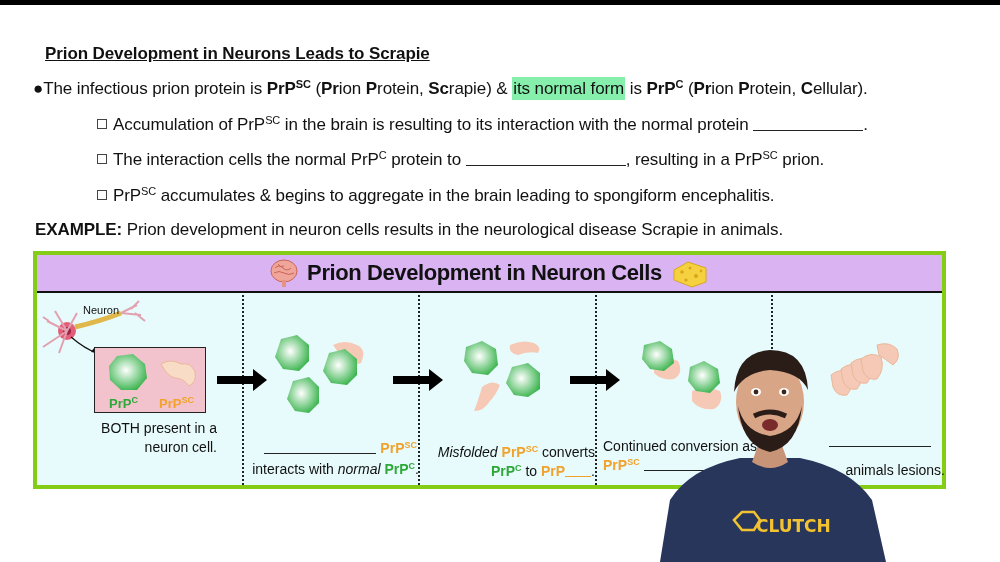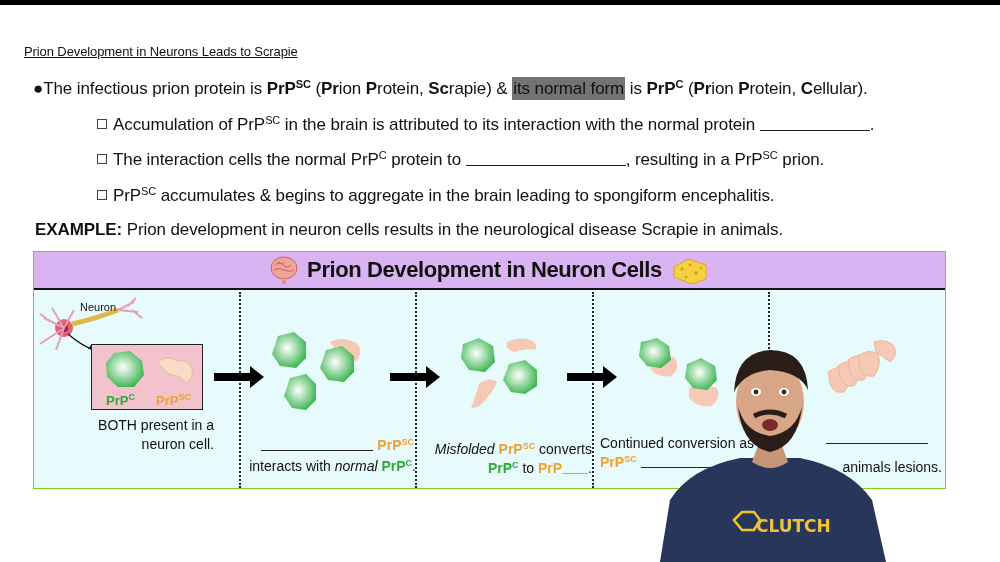--- a/index.html
+++ b/index.html
@@ -1,36 +1,36 @@
 <!DOCTYPE html>
 <html><head>
 <meta charset="utf-8">
 <style>
   * { box-sizing: border-box; margin: 0; padding: 0; }
   html, body { width: 1000px; height: 562px; overflow: hidden; background: #ffffff; }
   body { position: relative; font-family: "Liberation Sans", sans-serif; color: #111; }
 
   .top-bar { position: absolute; left: 0; top: 0; width: 1000px; height: 5px; background: #000; }
 
-  .title { position: absolute; left: 24px; top: 44px; font-size: 13px; font-weight: normal; text-decoration: underline; letter-spacing: -0.1px; }
+  .title { position: absolute; left: 45px; top: 44px; font-size: 17px; font-weight: bold; text-decoration: underline; letter-spacing: -0.1px; }
 
   .line { position: absolute; font-size: 17px; white-space: nowrap; letter-spacing: -0.1px; }
   .line b { font-weight: bold; }
   .line sup { font-size: 11px; vertical-align: 6px; line-height: 0; }
   .bullet-main { left: 33px; top: 79px; }
   .sub1 { left: 97px; top: 115px; }
   .sub2 { left: 97px; top: 150px; }
   .sub3 { left: 97px; top: 186px; }
   .example { left: 35px; top: 220px; }
   .checkbox { display: inline-block; width: 10px; height: 10px; border: 1px solid #444; margin-right: 6px; vertical-align: 1px; }
-  .hl { background: #737373; padding: 2px 1px; }
+  .hl { background: #86efac; padding: 2px 1px; }
   .blank { display: inline-block; border-bottom: 1px solid #222; height: 14px; vertical-align: -1px; }
 
   
-  .diagram { position: absolute; left: 33px; top: 251px; width: 913px; height: 238px; border: 1px solid #84cc16; background: #e8fbfc; }
+  .diagram { position: absolute; left: 33px; top: 251px; width: 913px; height: 238px; border: 4px solid #84cc16; background: #e8fbfc; }
   .diagram-header { position: absolute; left: 0; top: 0; width: 100%; height: 38px; background: #d9b3f2; border-bottom: 2px solid #111; display: flex; align-items: center; justify-content: center; gap: 8px; }
   .diagram-title { font-size: 22px; font-weight: bold; letter-spacing: -0.4px; color: #111; }
   .brain-icon { width: 30px; height: 30px; }
   .sponge-icon { width: 40px; height: 30px; }
 
   .divider { position: absolute; top: 40px; bottom: 0; border-left: 2px dotted #222; }
 
   .panel-text { position: absolute; font-size: 14px; text-align: right; line-height: 19px; color: #111; }
   .green { color: #2fa83a; font-weight: bold; }
   .orange { color: #f0a22d; font-weight: bold; }
@@ -48,21 +48,21 @@
 
 <div class="top-bar"></div>
 
 <div class="title">Prion Development in Neurons Leads to Scrapie</div>
 
 <div class="line bullet-main">
   <span>●The infectious prion protein is </span><b>PrP</b><b><sup>SC</sup></b><span> (</span><b>Pr</b><span>ion </span><b>P</b><span>rotein, </span><b>Sc</b><span>rapie) &amp; </span><span class="hl">its normal form</span><span> is </span><b>PrP</b><b><sup>C</sup></b><span> (</span><b>Pr</b><span>ion </span><b>P</b><span>rotein, </span><b>C</b><span>ellular).</span>
 </div>
 
 <div class="line sub1">
-  <span class="checkbox"></span><span>Accumulation of PrP</span><sup>SC</sup><span> in the brain is attributed to its interaction with the normal protein </span><span class="blank" style="width:110px"></span><span>.</span>
+  <span class="checkbox"></span><span>Accumulation of PrP</span><sup>SC</sup><span> in the brain is resulting to its interaction with the normal protein </span><span class="blank" style="width:110px"></span><span>.</span>
 </div>
 
 <div class="line sub2">
   <span class="checkbox"></span><span>The interaction cells the normal PrP</span><sup>C</sup><span> protein to </span><span class="blank" style="width:160px"></span><span>, resulting in a PrP</span><sup>SC</sup><span> prion.</span>
 </div>
 
 <div class="line sub3">
   <span class="checkbox"></span><span>PrP</span><sup>SC</sup><span> accumulates &amp; begins to aggregate in the brain leading to spongiform encephalitis.</span>
 </div>
 

